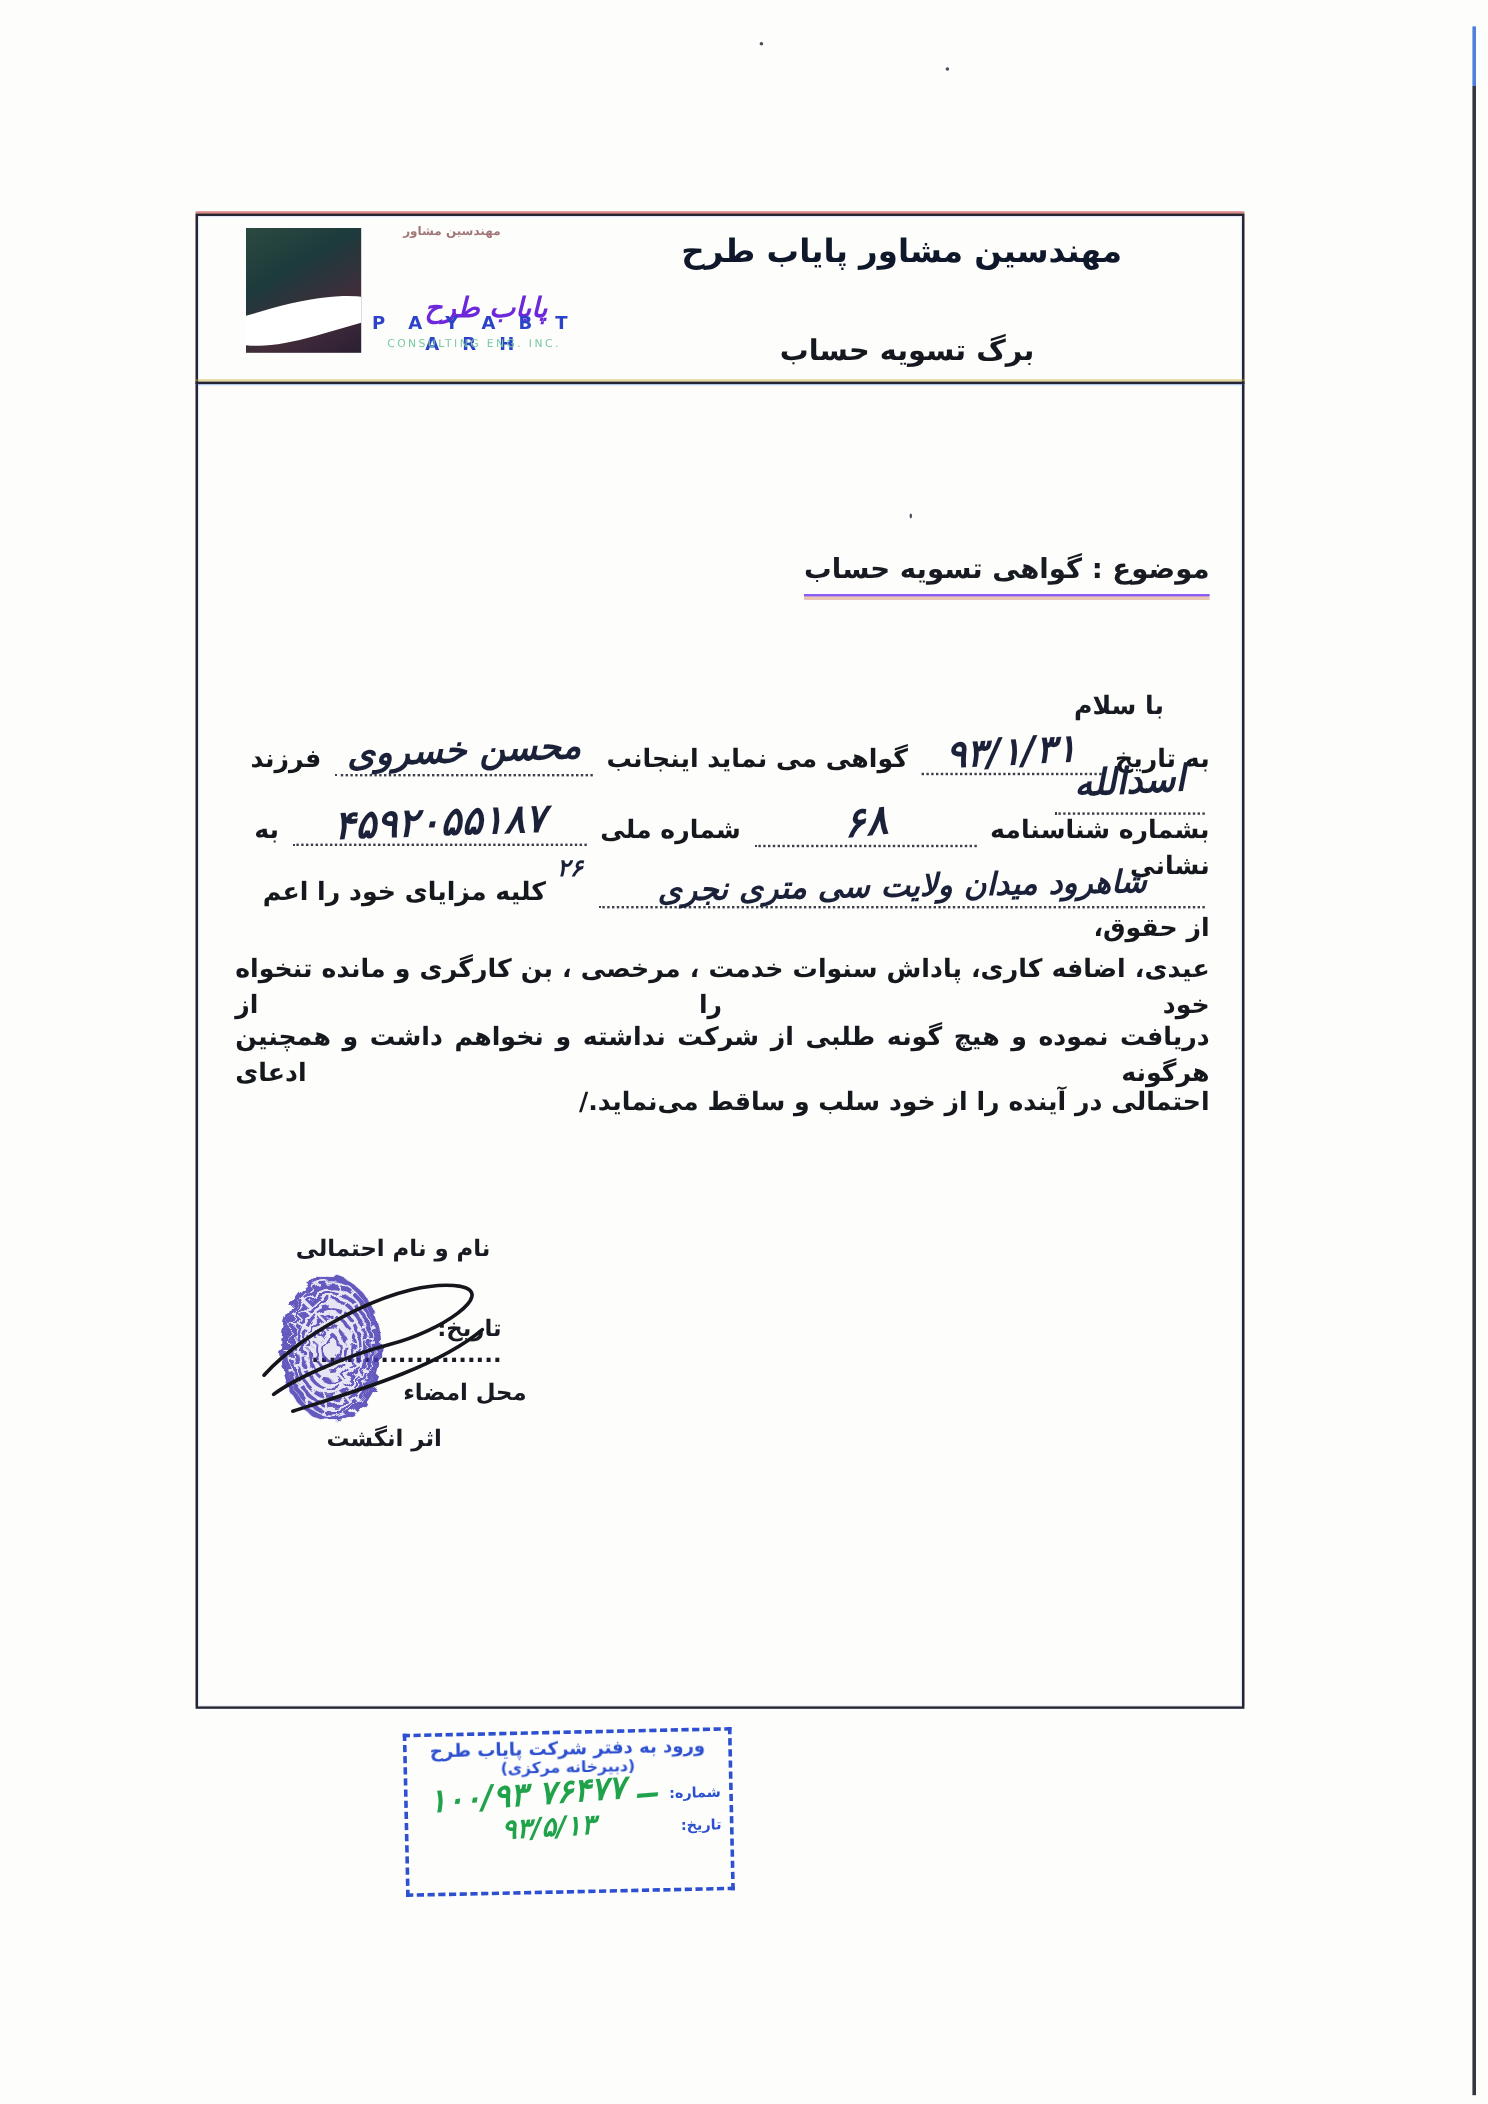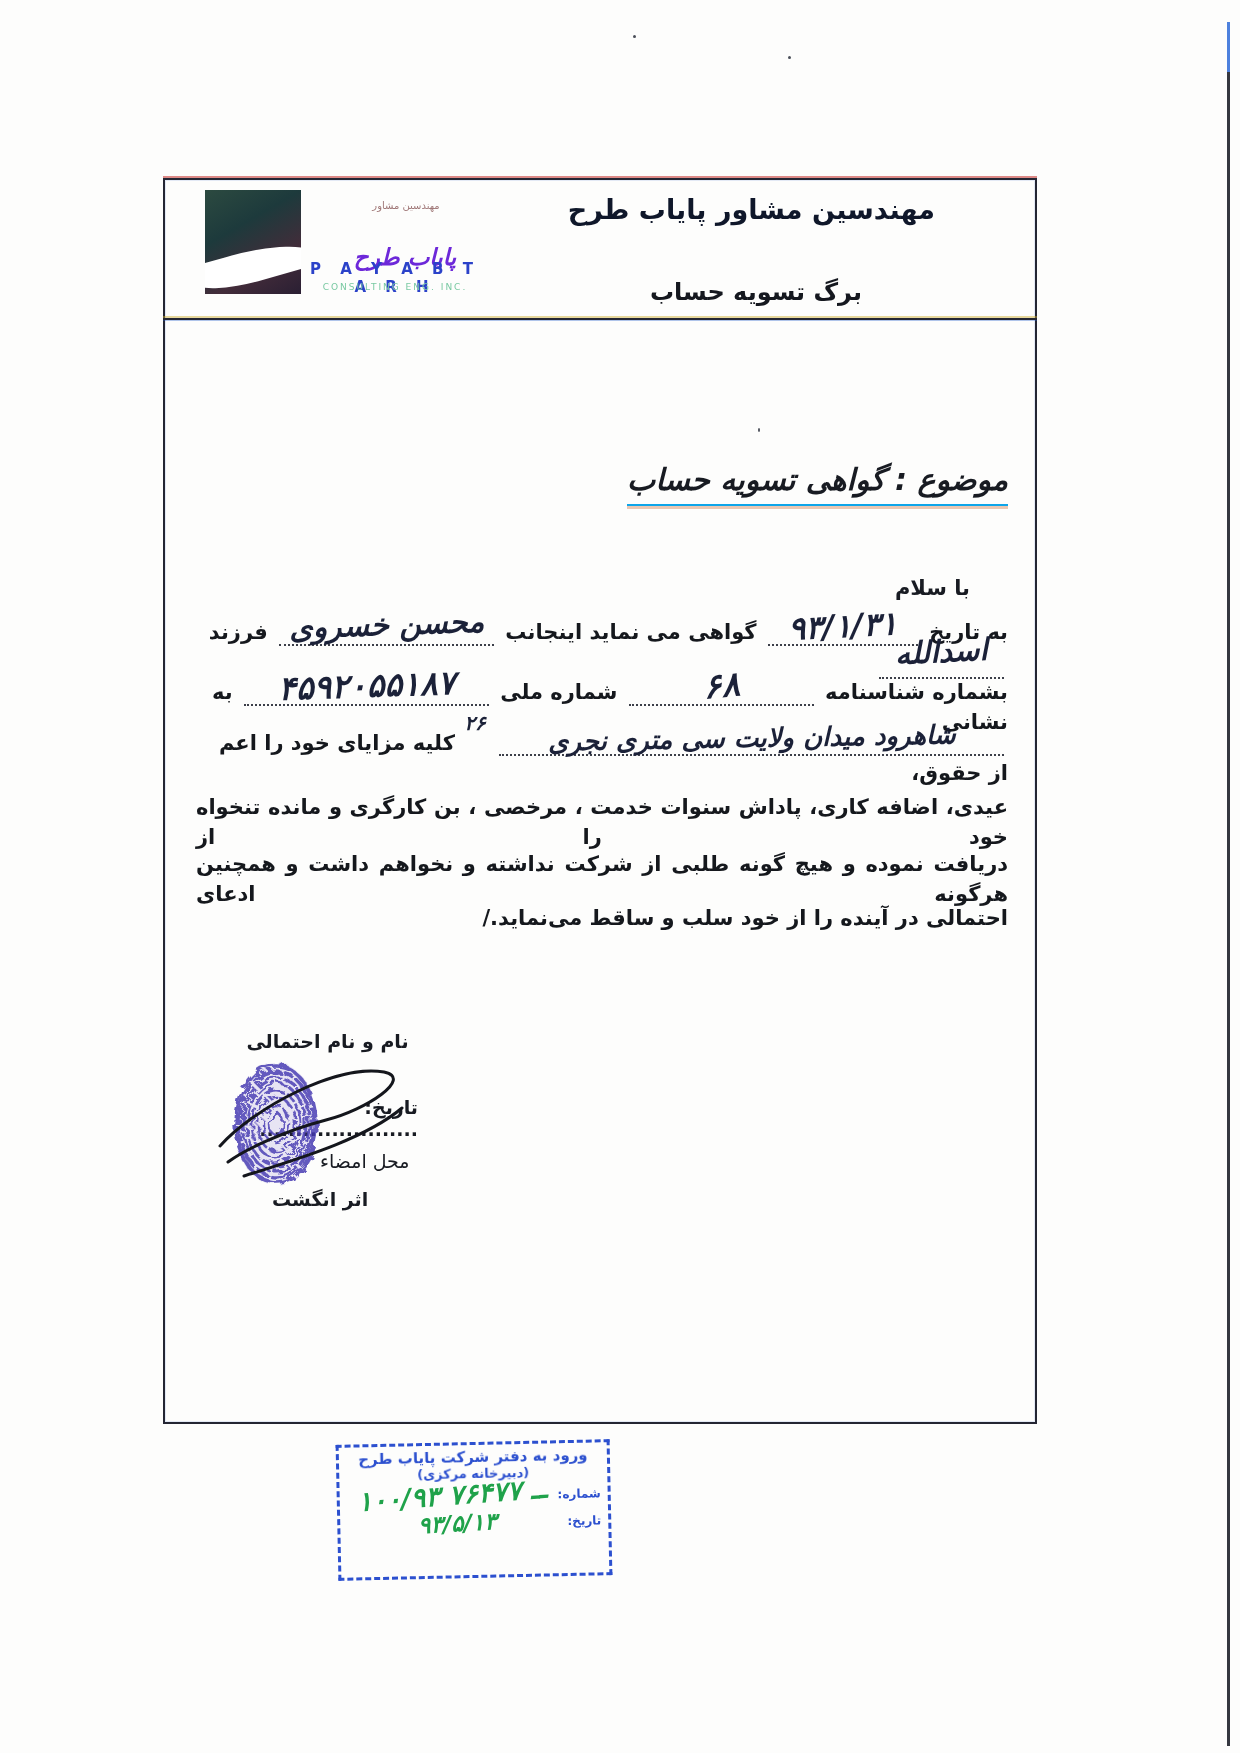--- a/index.html
+++ b/index.html
@@ -18,37 +18,37 @@
   .frame{position:absolute;left:163px;top:178px;width:870px;height:1242px;
     border:2px solid #242633;
     box-shadow:0 -2px 0 rgba(196,44,38,.55), inset 0 0 0 1px rgba(40,90,200,.12);}
   .hdr-sep{position:absolute;left:163px;top:318px;width:874px;height:2px;background:#242633;
     box-shadow:0 -2px 0 rgba(205,170,40,.45),0 1px 0 rgba(30,90,200,.35);}
   
   .logo{position:absolute;left:205px;top:190px;width:96px;height:104px;overflow:hidden;
     background:linear-gradient(150deg,#2c4a40 0%,#1d3a3c 35%,#432c3a 70%,#2a1f33 100%);}
   .logo-swoosh{position:absolute;left:-14px;bottom:12px;width:124px;height:32px;background:#fff;
     transform:rotate(-16deg);border-radius:6px 70% 10px 55%;}
-  .logo-tagline{position:absolute;left:336px;top:200px;width:140px;text-align:center;
-    font-size:10px;color:#a07878;filter:blur(.4px);}
+  .logo-tagline{position:absolute;left:336px;top:188px;width:140px;text-align:left;
+    font-size:10px;color:#a07878;filter:blur(.4px);font-weight:bold;}
   .brand-fa{position:absolute;left:330px;top:220px;width:150px;text-align:center;
     font-size:23px;font-weight:bold;font-style:italic;color:#6d28d9;margin-top:24px;}
   .brand-en{position:absolute;left:300px;top:260px;width:190px;text-align:center;
     font-size:15px;font-weight:bold;letter-spacing:7px;color:#2b42c9;}
   .brand-sub{position:absolute;left:300px;top:282px;width:190px;text-align:center;
     font-size:9px;letter-spacing:2px;color:#79c9a2;filter:blur(.3px);}
   
   .company-title{position:absolute;right:305px;top:194px;font-size:27px;font-weight:bold;
     direction:rtl;color:#0f172a;}
   .form-title{position:absolute;right:378px;top:278px;font-size:24px;font-weight:bold;
     direction:rtl;color:#15181f;text-align:center;}
   
-  .subject{position:absolute;right:232px;top:462px;font-size:30px;font-weight:bold;direction:rtl;
-    padding-bottom:7px;border-bottom:2px solid #0ea5e9;
-    box-shadow:0 3px 0 rgba(198,96,40,.35);font-style:italic;}
+  .subject{position:absolute;right:232px;top:462px;font-size:23px;font-weight:bold;direction:rtl;
+    padding-bottom:7px;border-bottom:2px solid #8b5cf6;
+    box-shadow:0 3px 0 rgba(198,96,40,.35);}
   .greeting{position:absolute;right:270px;top:576px;font-size:21px;font-weight:bold;direction:rtl;}
   
   .bline{position:absolute;right:232px;width:812px;direction:rtl;font-size:21px;
     font-weight:bold;color:#15181d;line-height:1.45;}
   .l1{top:612px;} .l2{top:670px;} .l3{top:728px;}
   .l4{top:792px;text-align:justify;text-align-last:justify;}
   .l5{top:849px;text-align:justify;text-align-last:justify;}
   .l6{top:903px;}
   .hw-slot{display:inline-block;border-bottom:2px dotted #3c3f49;text-align:center;
     vertical-align:baseline;line-height:1;margin:0 4px;}
@@ -60,21 +60,21 @@
   .slot-id{min-width:185px;} .slot-id .hw{font-size:34px;top:-2px;transform:rotate(-6deg);direction:ltr;}
   .slot-nid{min-width:245px;} .slot-nid .hw{font-size:33px;top:-2px;transform:rotate(-2deg);direction:ltr;letter-spacing:1px;}
   .slot-address{min-width:505px;} .slot-address .hw{font-size:26px;top:-3px;transform:rotate(-1deg);}
   .addr-no{position:relative;top:-20px;font-size:20px;font-weight:bold;font-style:italic;
     color:#1b2138;margin:0 2px;display:inline-block;}
   
   .sig-name-label{position:absolute;left:240px;top:1030px;width:175px;text-align:center;
     font-size:19px;font-weight:bold;direction:rtl;}
   .sig-date{position:absolute;left:218px;top:1096px;width:200px;font-size:19px;font-weight:bold;
     direction:rtl;text-align:right;}
-  .sig-place{position:absolute;left:320px;top:1150px;font-size:19px;font-weight:normal;direction:rtl;}
+  .sig-place{position:absolute;left:336px;top:1150px;font-size:19px;font-weight:bold;direction:rtl;}
   .sig-finger{position:absolute;left:272px;top:1188px;font-size:19px;font-weight:bold;direction:rtl;}
   .fp-svg{position:absolute;left:212px;top:1048px;z-index:3;}
   
   .stamp{position:absolute;left:337px;top:1442px;width:274px;height:136px;box-sizing:border-box;
     border:3px dashed #2c50cf;transform:rotate(-1.2deg);padding:3px 7px;direction:rtl;}
   .stamp-l1{font-size:15px;font-weight:bold;color:#2c50cf;text-align:center;filter:blur(.3px);}
   .stamp-l2{font-size:13px;font-weight:bold;color:#2c50cf;text-align:center;filter:blur(.3px);}
   .stamp-row{display:flex;align-items:center;direction:rtl;}
   .stamp-label{font-size:12px;color:#2c50cf;font-weight:bold;white-space:nowrap;}
   .ink{font-weight:bold;font-style:italic;color:#1fa24a;direction:ltr;flex:1;text-align:center;}

